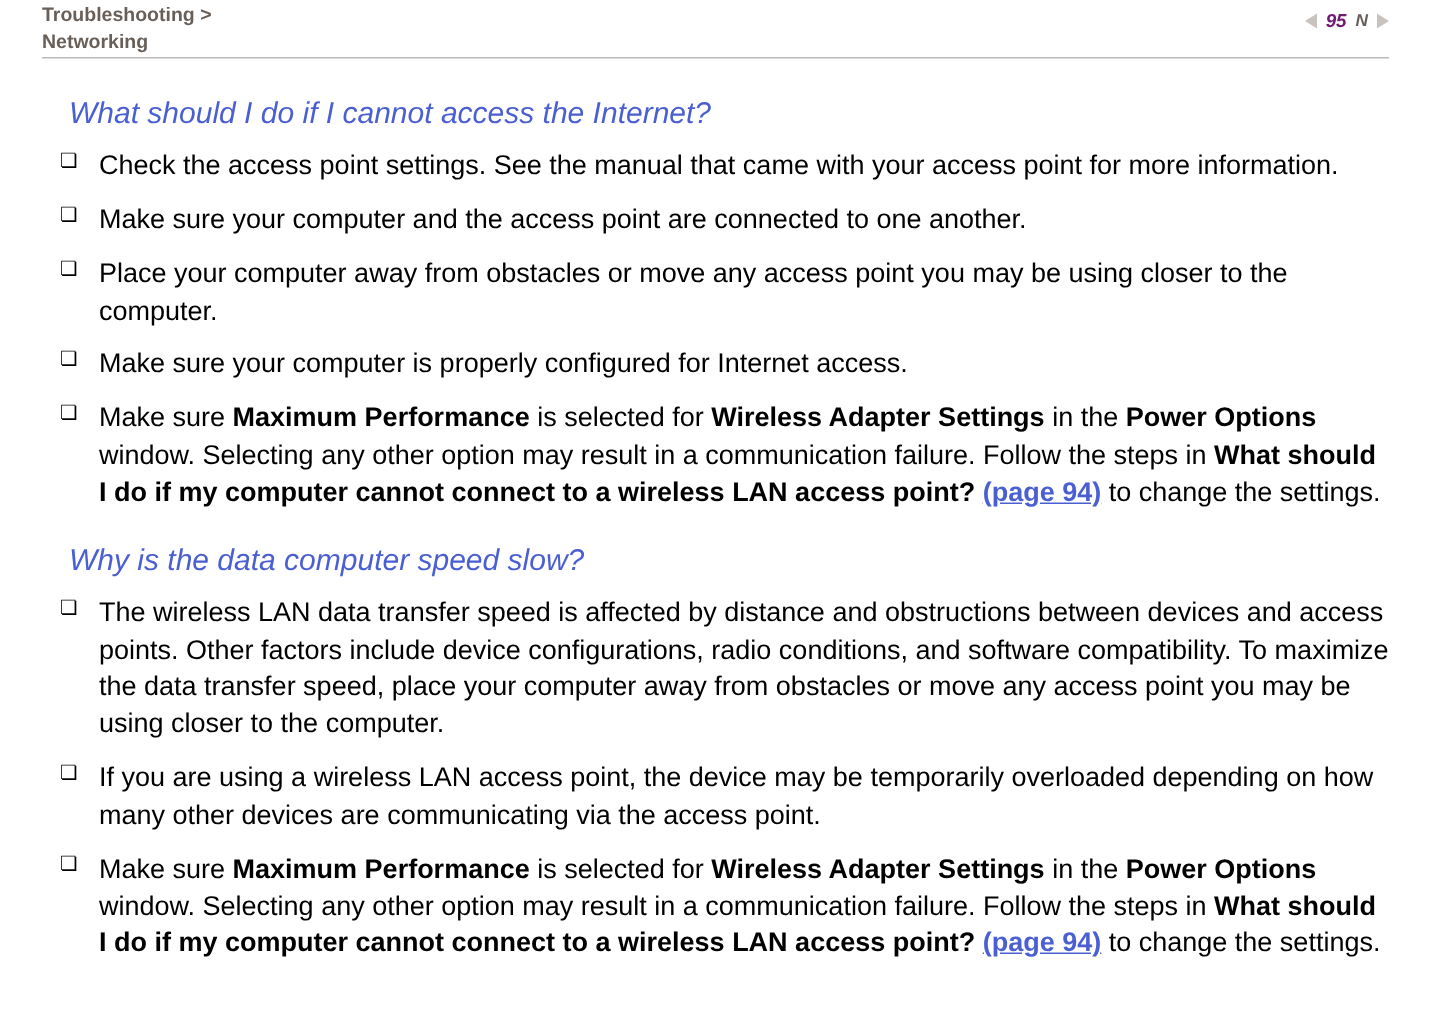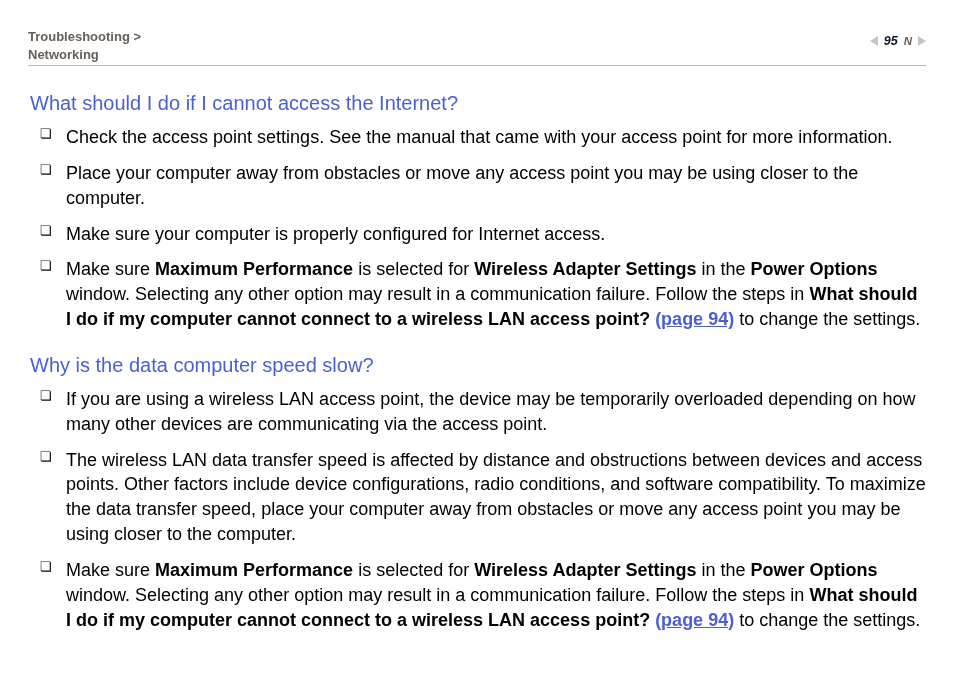--- a/index.html
+++ b/index.html
@@ -10,21 +10,21 @@
     background: #fff;
     font-family: Arial, Helvetica, sans-serif;
     color: #000;
     -webkit-font-smoothing: antialiased;
   }
   .page {
     position: relative;
     width: 954px;
     height: 510px;
     box-sizing: border-box;
-    padding: 28px 28px 20px 28px;
+    padding: 1px 28px 20px 28px;
   }
   .hdr {
     display: flex;
     justify-content: space-between;
     align-items: flex-start;
     border-bottom: 1px solid #b9b9b9;
     padding-bottom: 2px;
     margin-bottom: 26px;
   }
   .crumb {
@@ -37,40 +37,41 @@
   .navbox {
     display: flex;
     align-items: center;
     gap: 6px;
     padding-top: 6px;
   }
   .pgno {
     font-size: 12.5px;
     font-weight: bold;
     font-style: italic;
-    color: #0f172a;
+    color: #701a75;
   }
   .tri {
     width: 0; height: 0;
     border-top: 5px solid transparent;
     border-bottom: 5px solid transparent;
   }
   .tri.prev { border-right: 8px solid #c8c3bf; }
   .tri.next { border-left: 8px solid #c8c3bf; }
   .n-label {
     font-size: 11.5px;
     font-weight: bold;
     font-style: italic;
     color: #685f58;
   }
   h2.q {
     font-size: 20px;
     font-weight: normal;
     color: #4a5fd1;
-    margin: 0 0 10px 2px;
+    margin: 0 0 10px 18px;
+    font-style: italic;
   }
   ul.bl {
     list-style: none;
     margin: 0 0 22px 10px;
     padding: 0;
   }
   ul.bl > li {
     position: relative;
     padding: 0 0 0 28px;
     margin: 0 0 11px 0;
@@ -109,25 +110,26 @@
       <span class="pgno">95</span>
       <span class="n-label">N</span>
       <span class="tri next"></span>
     </div>
   </div>
 
   <div id="content">
       <h2 class="q">What should I do if I cannot access the Internet?</h2>
       <ul class="bl">
         <li><span>Check the access point settings. See the manual that came with your access point for more information.</span></li>
+        <li><span>Make sure your computer and the access point are connected to one another.</span></li>
         <li><span>Place your computer away from obstacles or move any access point you may be using closer to the computer.</span></li>
         <li><span>Make sure your computer is properly configured for Internet access.</span></li>
         <li><span>Make sure </span><span class="b">Maximum Performance</span><span> is selected for </span><span class="b">Wireless Adapter Settings</span><span> in the </span><span class="b">Power Options</span><span> window. Selecting any other option may result in a communication failure. Follow the steps in </span><span class="b">What should I do if my computer cannot connect to a wireless LAN access point? </span><span class="lk">(page 94)</span><span> to change the settings.</span></li>
       </ul>
       <h2 class="q">Why is the data computer speed slow?</h2>
       <ul class="bl">
+        <li><span>The wireless LAN data transfer speed is affected by distance and obstructions between devices and access points. Other factors include device configurations, radio conditions, and software compatibility. To maximize the data transfer speed, place your computer away from obstacles or move any access point you may be using closer to the computer.</span></li>
         <li><span>If you are using a wireless LAN access point, the device may be temporarily overloaded depending on how many other devices are communicating via the access point.</span></li>
-        <li><span>The wireless LAN data transfer speed is affected by distance and obstructions between devices and access points. Other factors include device configurations, radio conditions, and software compatibility. To maximize the data transfer speed, place your computer away from obstacles or move any access point you may be using closer to the computer.</span></li>
         <li><span>Make sure </span><span class="b">Maximum Performance</span><span> is selected for </span><span class="b">Wireless Adapter Settings</span><span> in the </span><span class="b">Power Options</span><span> window. Selecting any other option may result in a communication failure. Follow the steps in </span><span class="b">What should I do if my computer cannot connect to a wireless LAN access point? </span><span class="lk">(page 94)</span><span> to change the settings.</span></li>
       </ul>
     </div>
 
 </div>
 
 </body></html>

